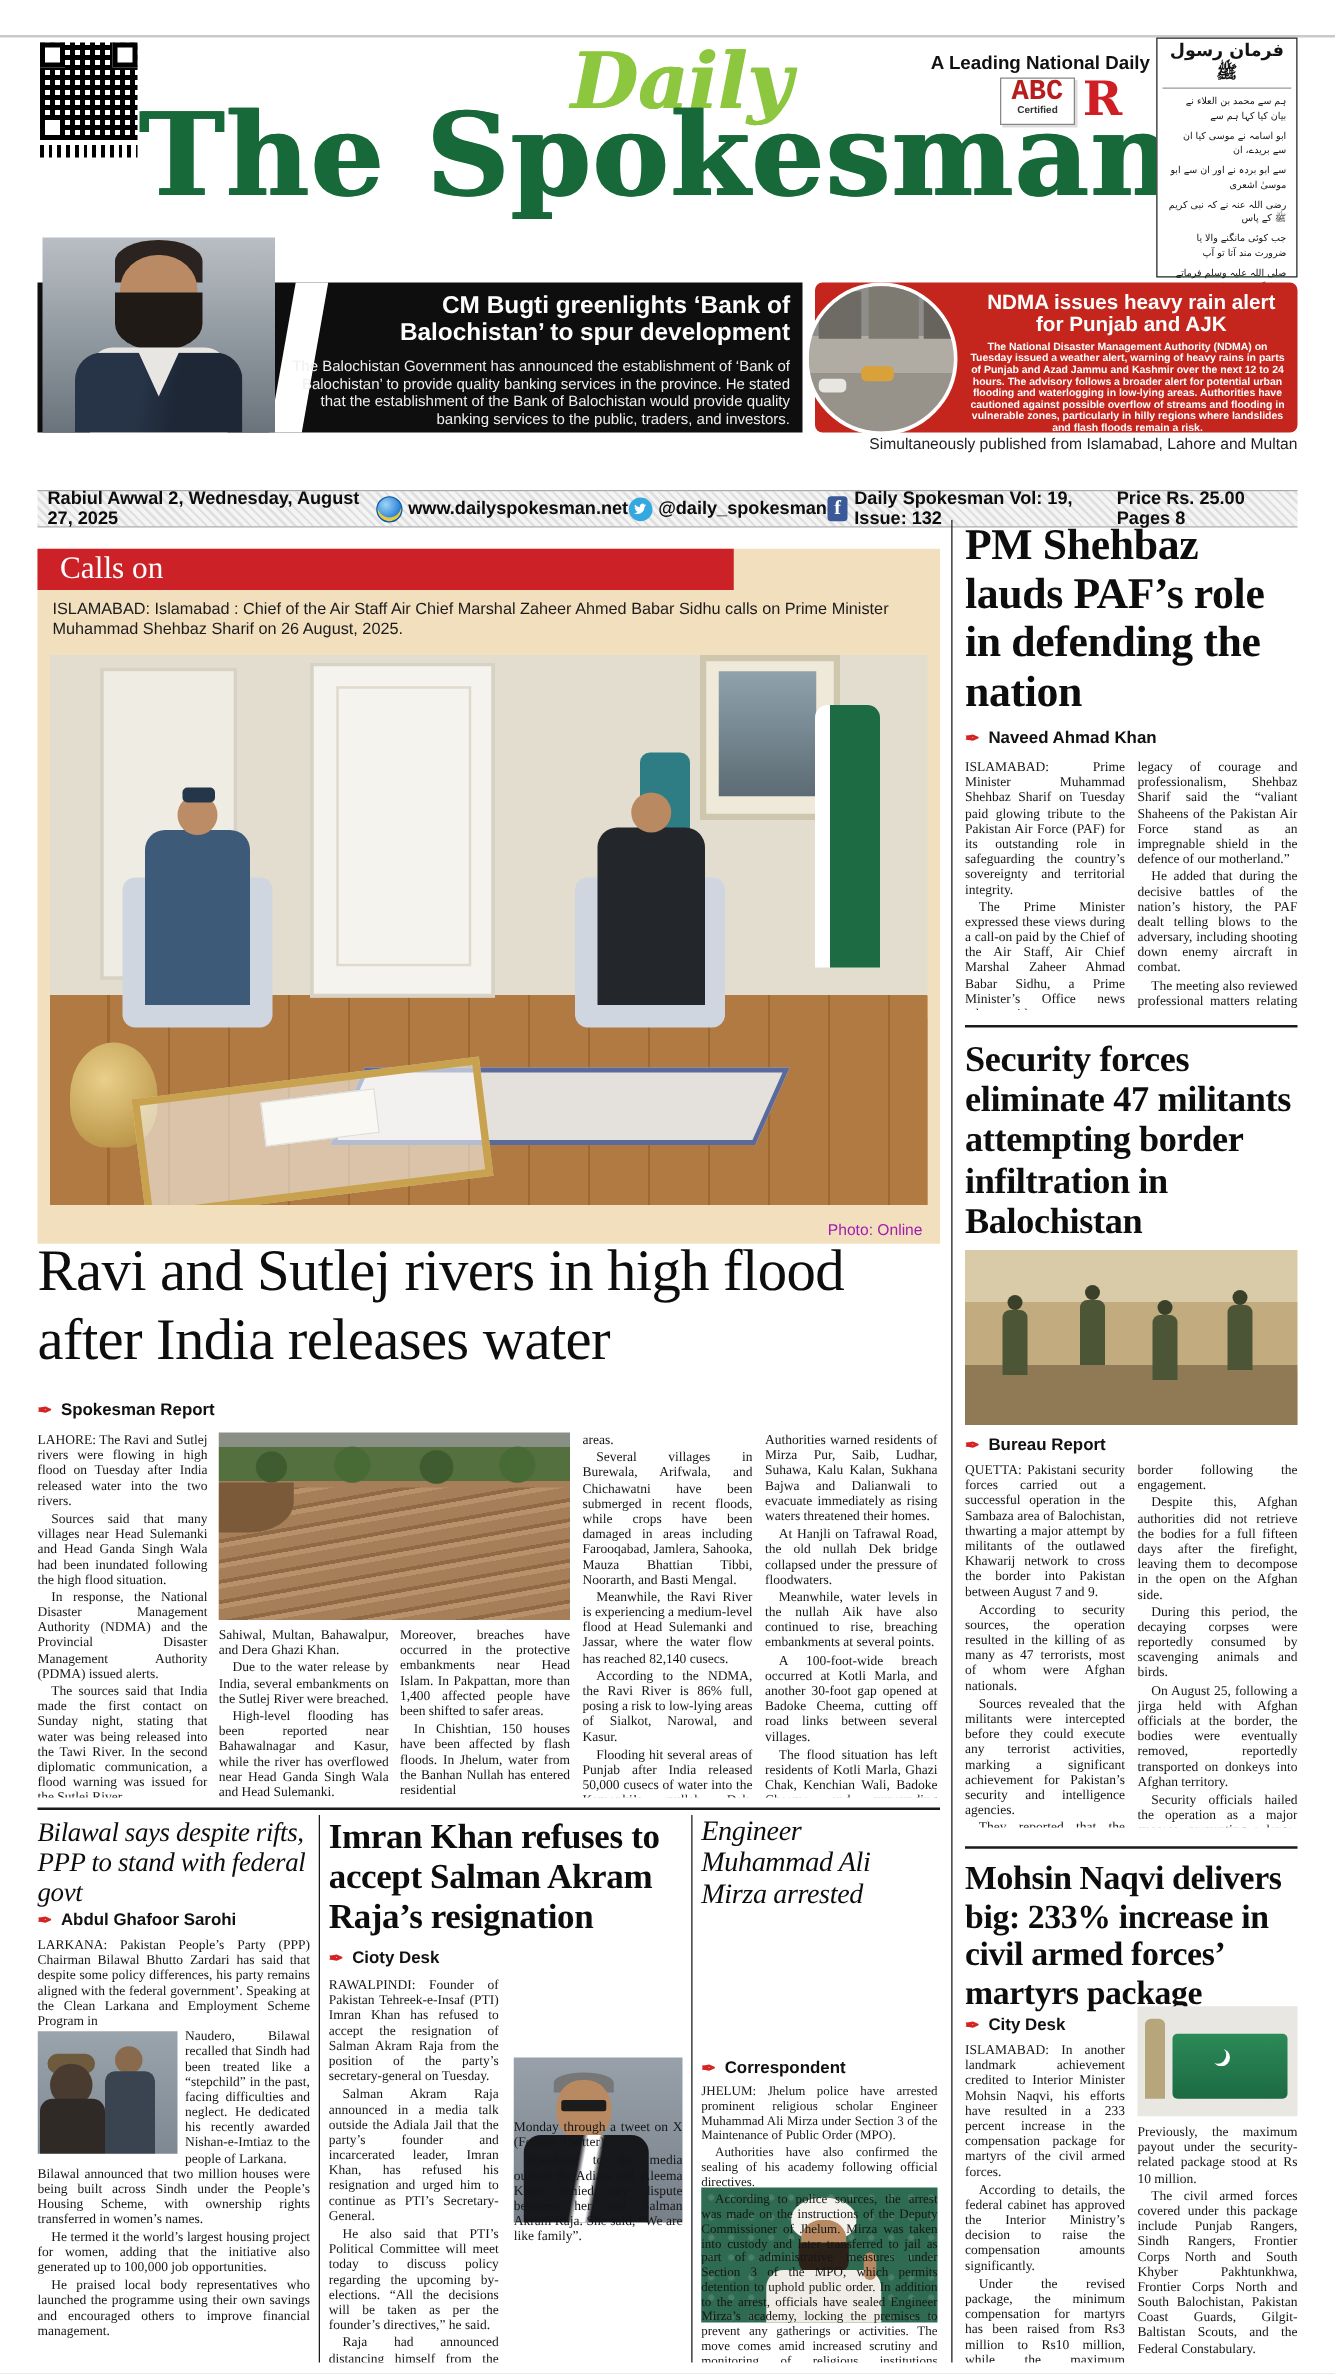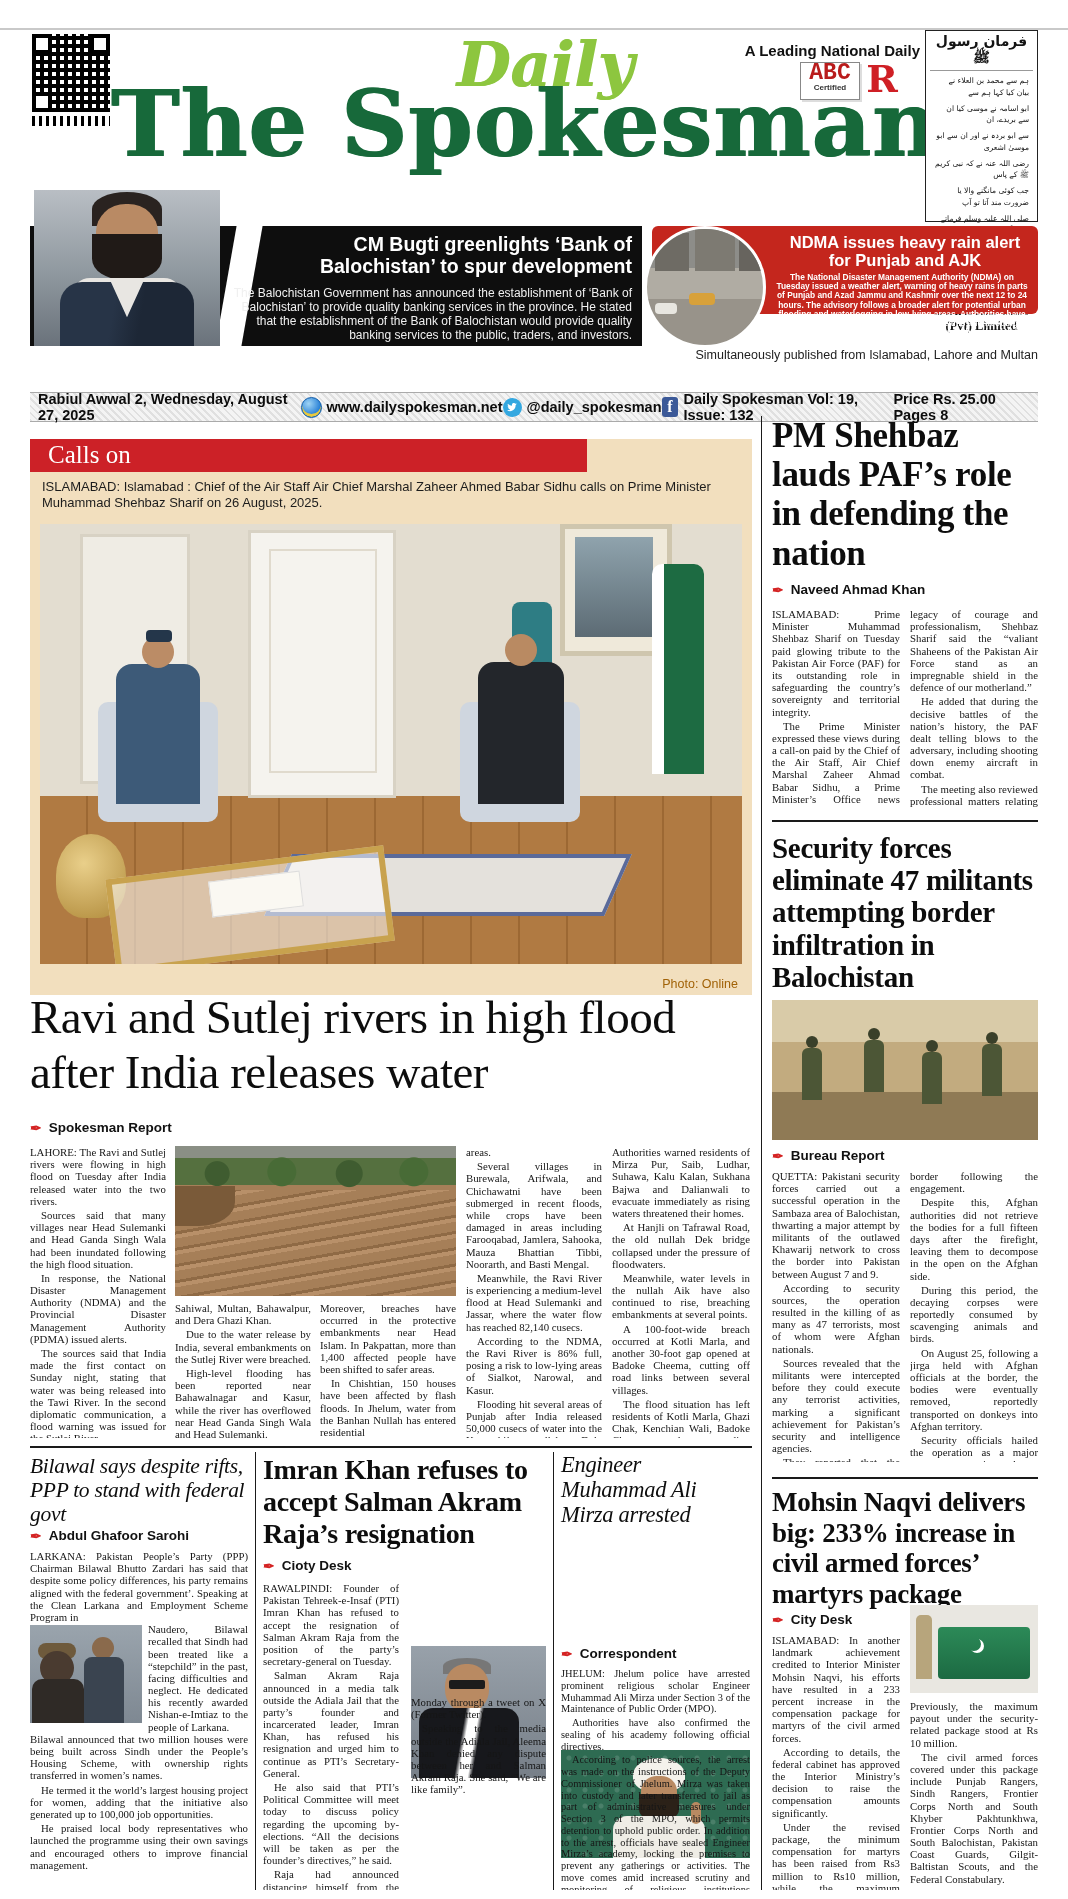--- a/index.html
+++ b/index.html
@@ -43,21 +43,21 @@
       font-family:"Liberation Sans",sans-serif;font-weight:bold;font-size:19.5px;line-height:1.12;}
   .bb-body{position:absolute;right:10px;top:60px;width:400px;text-align:right;color:#f0f0f0;
       font-family:"Liberation Sans",sans-serif;font-size:12px;line-height:1.18;}
   .ph-bugti{left:34px;top:190px;width:186px;height:156px;background:linear-gradient(#b9bec4,#8e979e 55%,#6a727b);}
   .ph-bugti .hair{position:absolute;left:58px;top:2px;width:70px;height:34px;border-radius:50% 50% 0 0;background:#2a2320;}
   .ph-bugti .face{position:absolute;left:62px;top:14px;width:62px;height:58px;border-radius:48%;background:#b98a64;}
   .ph-bugti .beard{position:absolute;left:58px;top:44px;width:70px;height:46px;border-radius:0 0 46% 46%;background:#201a17;}
   .ph-bugti .shirt{position:absolute;left:38px;top:88px;width:110px;height:68px;border-radius:18px 18px 0 0;background:#e8e6e2;}
   .ph-bugti .vest{position:absolute;left:26px;top:92px;width:134px;height:64px;border-radius:22px 22px 0 0;
       background:linear-gradient(100deg,#273447 40%,#1d2736 60%);clip-path:polygon(0 0,38% 0,50% 55%,62% 0,100% 0,100% 100%,0 100%);}
-  .banner-red{left:652px;top:226px;width:386px;height:88px;background:#c4261d;border-radius:6px;}
+  .banner-red{left:652px;top:226px;width:386px;height:120px;background:#c4261d;border-radius:6px;}
   .br-head{position:absolute;left:130px;top:7px;width:246px;text-align:center;color:#fff;
       font-family:"Liberation Sans",sans-serif;font-weight:bold;font-size:16.5px;line-height:1.12;}
   .br-body{position:absolute;left:122px;top:47px;width:256px;text-align:center;color:#fff;
       font-family:"Liberation Sans",sans-serif;font-weight:bold;font-size:8.4px;line-height:1.1;}
   .ph-ndma{left:644px;top:226px;width:122px;height:122px;border-radius:50%;border:3px solid #fff;box-sizing:border-box;
       background:linear-gradient(#8d8d89 0 34%,#b0aca3 34% 60%,#98938a 60%);overflow:hidden;}
   .ph-ndma .b1{position:absolute;left:8px;top:4px;width:34px;height:38px;background:#6e6b64;}
   .ph-ndma .b2{position:absolute;left:48px;top:0;width:40px;height:42px;background:#7d7a72;}
   .ph-ndma .b3{position:absolute;left:92px;top:6px;width:24px;height:36px;background:#67645e;}
   .ph-ndma .taxi{position:absolute;left:42px;top:64px;width:26px;height:12px;border-radius:4px;background:#d8a13a;}
@@ -80,21 +80,21 @@
   
   .vrule{width:1px;background:#1a1a1a;}
   .hrule{height:1.5px;background:#1a1a1a;}
 
   
   .callsbox{left:30px;top:439px;width:722px;height:556px;background:#f2dfbe;}
   .calls-bar{position:absolute;left:0;top:0;width:557px;height:33px;background:#cc2127;color:#fff;
       font-family:"Liberation Serif",serif;font-size:25px;line-height:32px;padding-left:18px;box-sizing:border-box;}
   .calls-cap{position:absolute;left:12px;top:40px;width:700px;font-family:"Liberation Sans",sans-serif;
       font-size:13px;line-height:1.25;color:#1c1c1c;}
-  .photo-credit{position:absolute;right:14px;bottom:4px;font-family:"Liberation Sans",sans-serif;font-size:12.5px;color:#a16207;}
+  .photo-credit{position:absolute;right:14px;bottom:4px;font-family:"Liberation Sans",sans-serif;font-size:12.5px;color:#a21caf;}
 
   .ph-main{position:absolute;left:10px;top:85px;width:702px;height:440px;overflow:hidden;
       background:linear-gradient(#e3ddd0 0 62%,#b9824d 62% 66%,#a06a38 66% 100%);}
   .ph-main .floor{position:absolute;left:0;top:272px;width:702px;height:168px;
       background:repeating-linear-gradient(90deg,#b07a42 0 46px,#9c6833 46px 48px);}
   .ph-main .door1{position:absolute;left:208px;top:6px;width:148px;height:268px;background:#f5f3ee;border:3px solid #d8d2c4;box-sizing:border-box;}
   .ph-main .door1::after{content:"";position:absolute;left:18px;top:16px;width:104px;height:220px;border:2px solid #e0dacd;}
   .ph-main .door2{position:absolute;left:40px;top:10px;width:110px;height:250px;background:#efece4;border:3px solid #d8d2c4;box-sizing:border-box;}
   .ph-main .portrait{position:absolute;left:520px;top:0;width:112px;height:132px;background:#efe9da;border:5px solid #cfc6ae;box-sizing:border-box;}
   .ph-main .portrait::after{content:"";position:absolute;left:10px;top:8px;width:78px;height:100px;background:linear-gradient(#8fa3ad,#5c6b74);}

